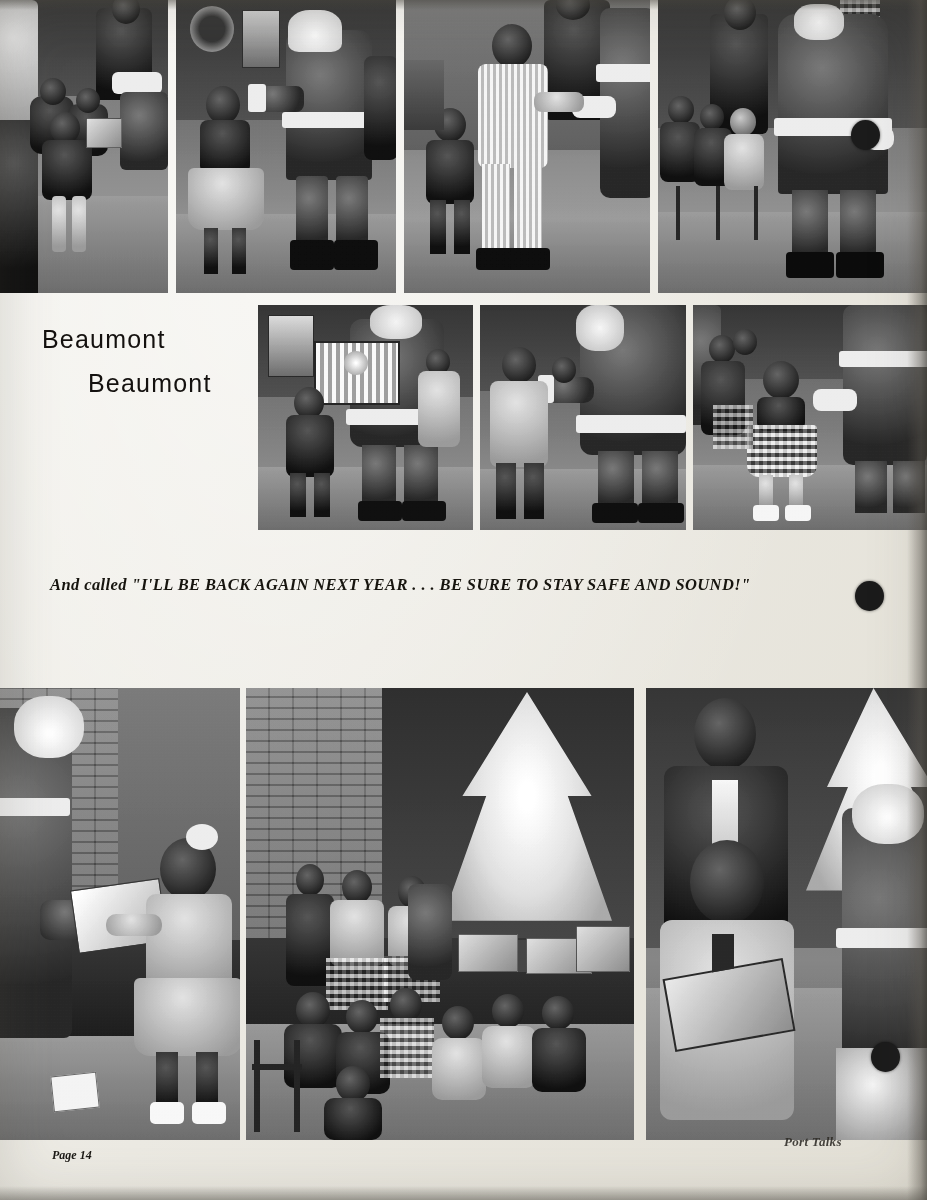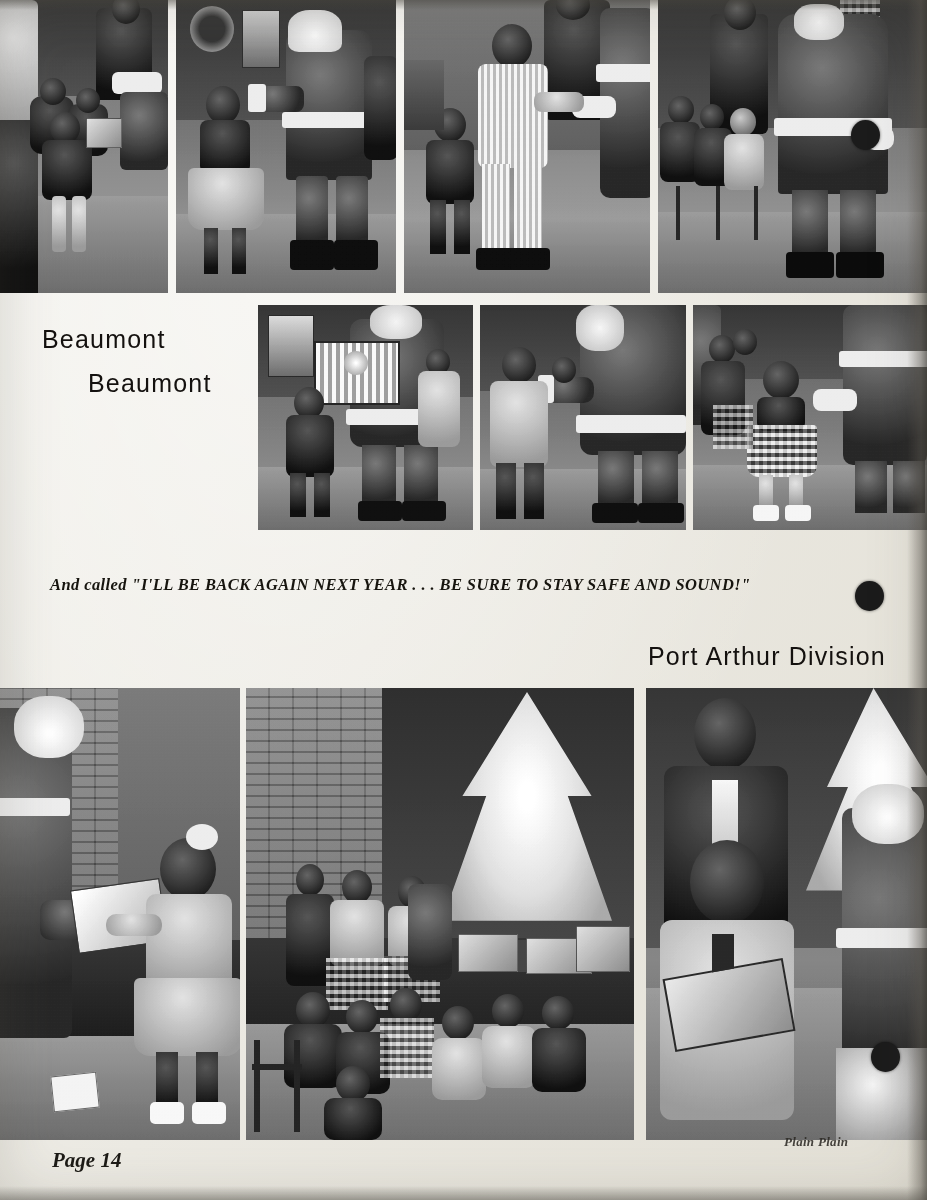--- a/index.html
+++ b/index.html
@@ -147,21 +147,21 @@
     font-style: italic;
     font-weight: bold;
     font-size: 16.5px;
     letter-spacing: 0.4px;
     color: #17150f;
   }
   .page-num {
     font-family: "Liberation Serif", serif;
     font-style: italic;
     font-weight: bold;
-    font-size: 21px;
+    font-size: 12px;
     color: #1b1915;
   }
   .footer-mark {
     font-family: "Liberation Serif", serif;
     font-style: italic;
     font-weight: bold;
     font-size: 13px;
     color: #2a2722;
     letter-spacing: 0.3px;
     opacity: 0.85;
@@ -372,21 +372,20 @@
     <div class="sh plaid" style="left:20px; top:100px; width:40px; height:44px; opacity:0.75;"></div>
     <div class="noise"></div>
   </div>
 
   <div class="txt heading-script" style="left:42px; top:325px;">Beaumont</div>
 
   <div class="txt heading-script" style="left:88px; top:369px;">Beaumont</div>
 
   <div class="txt caption-italic" style="left:50px; top:575px;">And called "I'LL BE BACK AGAIN NEXT YEAR . . . BE SURE TO STAY SAFE AND SOUND!"</div>
 
-  <div class="txt heading-script" style="left:648px; top:642px;">Port Arthur Division</div>
 
   <div class="photo" style="left:0px; top:688px; width:240px; height:452px;">
     <div class="bg sh" style="inset:0; background:linear-gradient(to bottom,#6f6f6b 0%,#8c8c86 55%,#5e5e5a 100%);"></div>
     <div class="sh brick" style="left:0; top:0; width:118px; height:252px;"></div>
     <div class="sh wall-mid" style="left:118px; top:0; width:122px; height:252px;"></div>
     <div class="sh" style="left:0; top:252px; width:240px; height:96px; background:linear-gradient(#3b3b38,#232320);"></div>
     <div class="sh floor" style="left:0; top:348px; width:240px; height:104px;"></div>
 
     <div class="sh santa-suit" style="left:-20px; top:20px; width:92px; height:330px; border-radius:8px;"></div>
     <div class="sh" style="left:14px; top:8px; width:70px; height:62px; border-radius:45%; background:radial-gradient(circle at 50% 60%,#fdfdfd,#c9c9c4);"></div>
@@ -476,21 +475,21 @@
     <div class="sh" style="left:66px; top:246px; width:22px; height:50px; background:#2e2e2a;"></div>
 
     <div class="sh" style="left:22px; top:280px; width:118px; height:70px; background:linear-gradient(135deg,#e6e6e2,#8e8e88); border:2px solid #2f2f2b; transform:rotate(-10deg);"></div>
 
     <div class="sh" style="left:190px; top:360px; width:92px; height:92px; background:radial-gradient(circle at 40% 40%,#f0f0ec,#8a8a84);"></div>
     <div class="noise"></div>
   </div>
 
   <div class="txt page-num" style="left:52px; top:1148px;">Page 14</div>
 
-  <div class="txt footer-mark" style="left:784px; top:1134px;">Plain Plain</div>
+  <div class="txt footer-mark" style="left:784px; top:1134px;">Port Talks</div>
 
   <div class="hole" style="left:851px; top:120px;"></div>
   <div class="hole" style="left:855px; top:581px;"></div>
   <div class="hole" style="left:871px; top:1042px;"></div>
 
   <div class="scan-top-edge"></div>
   <div class="scan-right-edge"></div>
   <div class="scan-bottom-edge"></div>
   <div class="paper-edge-shadow"></div>
 

